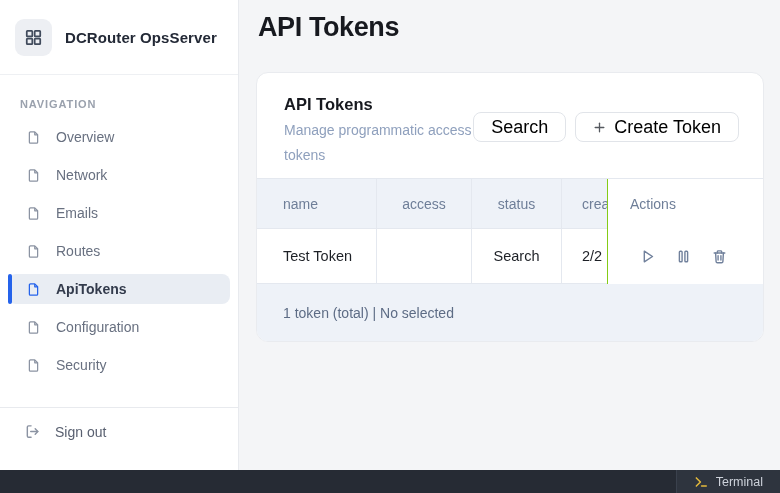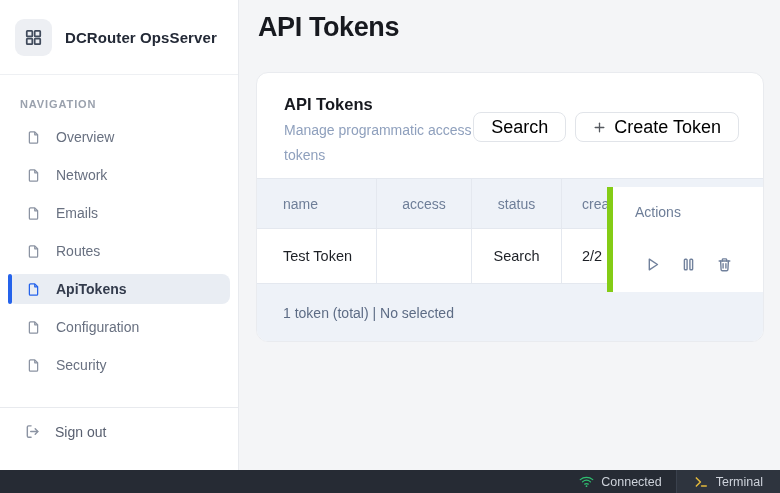--- a/index.html
+++ b/index.html
@@ -96,22 +96,22 @@
   .trow {
     display:flex; height:55px; background:#fff; border-bottom:1px solid #e4e8ef;
     font-size:14.5px; color:#1d2026;
   }
   .cell { display:flex; align-items:center; }
   .c-name    { width:120px; padding-left:26px; border-right:1px solid #e4e8ef; }
   .c-scopes  { width:95px;  justify-content:center; border-right:1px solid #e4e8ef; }
   .c-status  { width:90px;  justify-content:center; border-right:1px solid #e4e8ef; }
   .c-created { flex:1; padding-left:20px; overflow:hidden; white-space:nowrap; }
   .actions-col {
-    position:absolute; top:8px; right:0; width:156px; height:105px;
-    background:#fff; border-left:6px solid #84cc16;
+    position:absolute; top:0; right:0; width:156px; height:105px;
+    background:#fff; border-left:1px solid #84cc16;
   }
   .actions-head {
     height:50px; display:flex; align-items:center; padding-left:22px;
     color:#6e7e98; font-size:14px; font-weight:500;
   }
   .actions-icons {
     height:55px; display:flex; align-items:center; padding-left:31px; gap:19px;
   }
   .act-btn { color:#71819c; cursor:pointer; background:none; border:none; padding:0; }
   .tfoot {
@@ -302,31 +302,20 @@
       </div>
 
       <div class="tfoot">
         <span>1 token (total) | No selected</span>
       </div>
     </div>
   </div>
 </div>
 
 <div class="statusbar">
-  <div class="sb-connected">
-    <span>
-      <svg width="15" height="13" viewBox="0 0 24 20" fill="none" stroke="#2fbf71" stroke-width="2" stroke-linecap="round">
-        <path d="M2 7a15.5 15.5 0 0 1 20 0"></path>
-        <path d="M5.6 10.6a10 10 0 0 1 12.8 0"></path>
-        <path d="M9.2 14.2a5 5 0 0 1 5.6 0"></path>
-        <circle cx="12" cy="17.4" r="1.4" fill="#2fbf71" stroke="none"></circle>
-      </svg>
-    </span>
-    <span>Connected</span>
-  </div>
   <div class="sb-terminal">
     <span>
       <svg width="14" height="12" viewBox="0 0 24 20" fill="none" stroke="#e3b93c" stroke-width="2.6" stroke-linecap="round" stroke-linejoin="round">
         <path d="M4 3l7 7-7 7"></path>
           <path d="M13 17h8"></path>
       </svg>
     </span>
     <span>Terminal</span>
   </div>
 </div>

